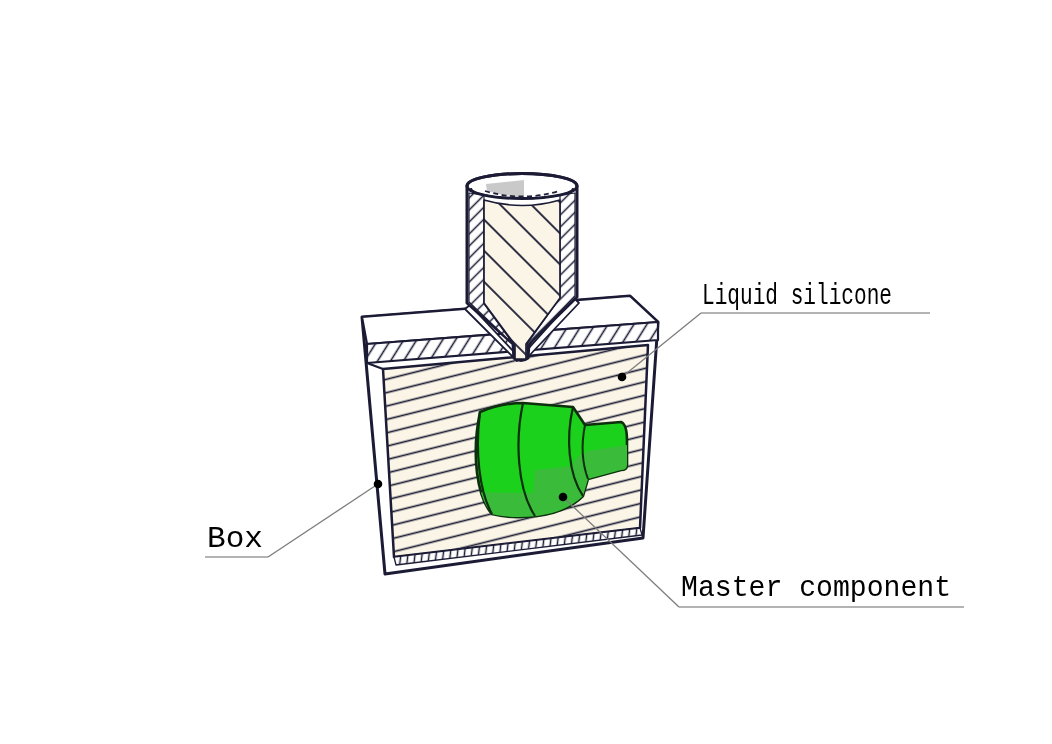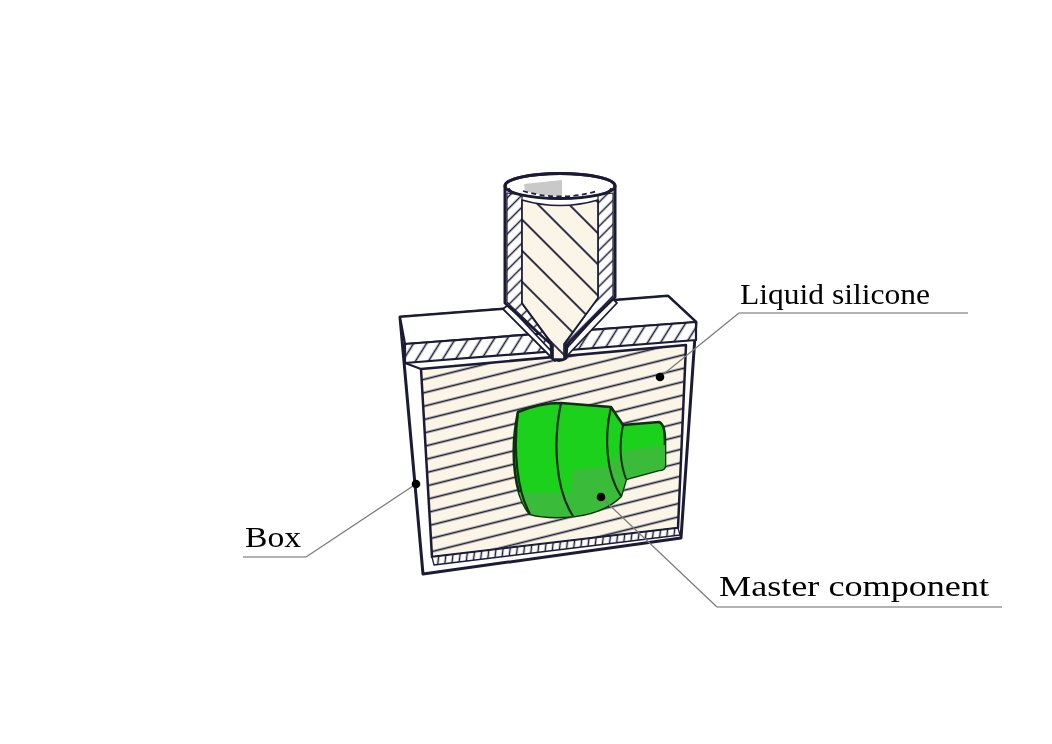--- a/index.html
+++ b/index.html
@@ -1,17 +1,17 @@
 <!DOCTYPE html>
 <html><head>
 <meta charset="utf-8">
 <style>
   html,body{margin:0;padding:0;background:#fff;}
   .stage{position:relative;width:964px;height:744px;background:#fff;overflow:hidden;
-         font-family:Liberation Serif, serif;margin-left:38px;}
+         font-family:Liberation Mono, monospace;}
   svg{display:block;}
   .ol   {stroke:#1b1b35;}
   .w3   {stroke-width:3;}
   .w25  {stroke-width:2.5;}
   .w22  {stroke-width:2.2;}
   .w17  {stroke-width:1.7;}
   .w13  {stroke-width:1.3;}
   .fillw{fill:#ffffff;}
   .nofill{fill:none;}
   .joinr{stroke-linejoin:round;stroke-linecap:round;}

